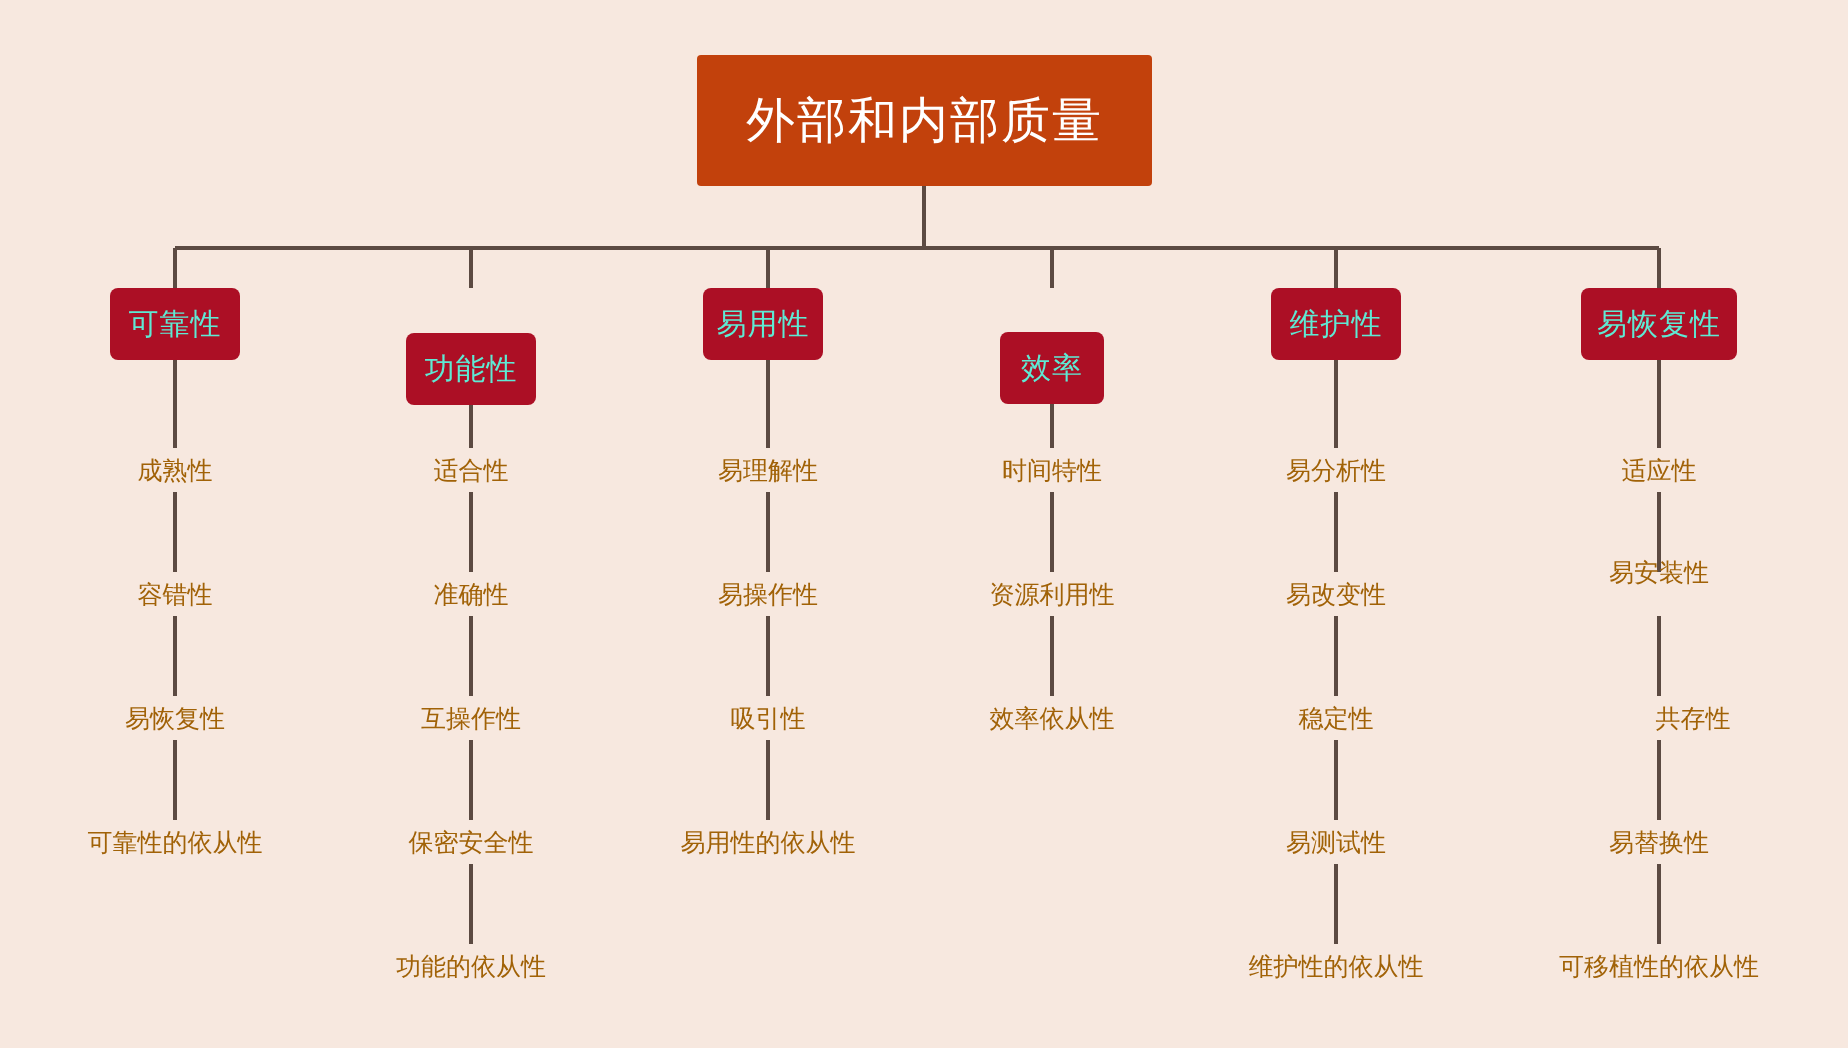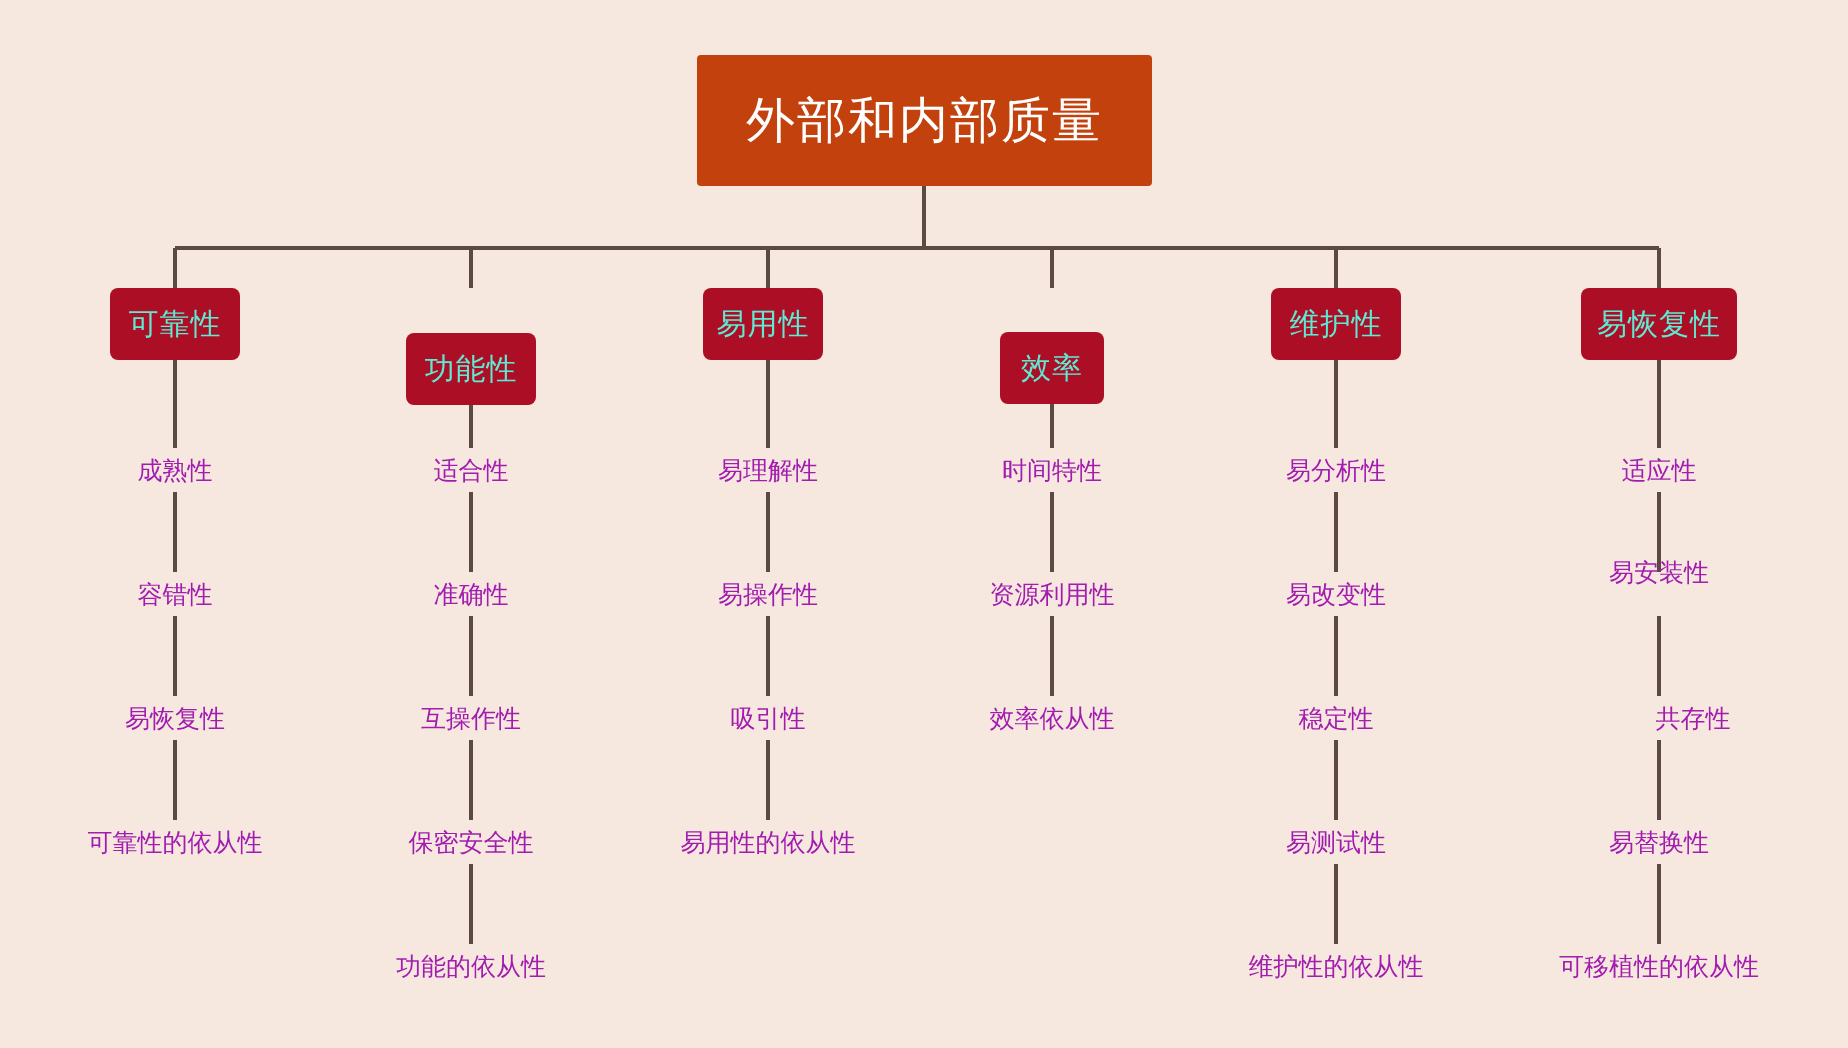--- a/index.html
+++ b/index.html
@@ -55,21 +55,21 @@
     color: #5eead4;
     font-size: 30px;
     letter-spacing: 1px;
     line-height: 1;
     white-space: nowrap;
   }
   
   .leaf {
     position: absolute;
     transform: translate(-50%, -50%);
-    color: #a21caf;
+    color: #a16207;
     font-size: 25px;
     line-height: 1;
     white-space: nowrap;
     text-align: center;
   }
   
   #links {
     position: absolute;
     left: 0;
     top: 0;

